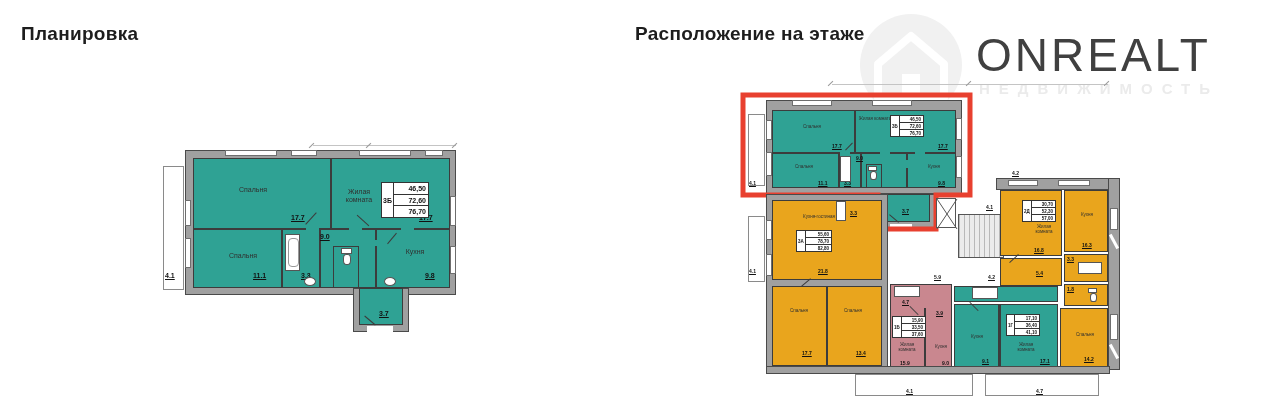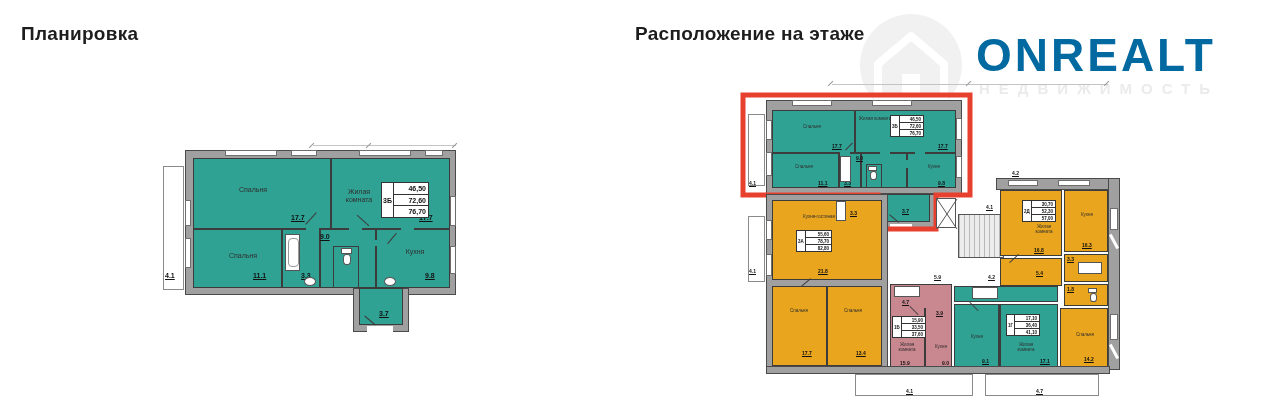--- a/index.html
+++ b/index.html
@@ -2,21 +2,21 @@
 <html><head>
 <meta charset="utf-8">
 <style>
   html,body{margin:0;padding:0}
   body{width:1280px;height:401px;background:#fff;position:relative;overflow:hidden;
        font-family:"Liberation Sans",sans-serif}
   .abs{position:absolute}
   .h1{position:absolute;font-size:19px;font-weight:700;color:#1d1d1d;letter-spacing:.3px}
   
   .logo-circle{position:absolute;border-radius:50%;background:#f1f1f1}
-  .logo-brand{position:absolute;font-size:46px;font-weight:700;color:#0369a1;letter-spacing:3px}
+  .logo-brand{position:absolute;font-size:46px;font-weight:400;color:#404040;letter-spacing:3px}
   .logo-sub{position:absolute;font-size:15px;font-weight:700;color:#ebebeb;letter-spacing:9px}
   
   .w{position:absolute;background:#a0a0a0;border:1px solid #4a4a4a;box-sizing:border-box}
   .t{position:absolute;background:#2fa294;border:1px solid #3c3c3c;box-sizing:border-box}
   .o{position:absolute;background:#e9a51d;border:1px solid #3c3c3c;box-sizing:border-box}
   .p{position:absolute;background:#c9878f;border:1px solid #3c3c3c;box-sizing:border-box}
   .pw{position:absolute;background:#3c3c3c}
   .gap{position:absolute;background:#2fa294}
   .win{position:absolute;background:#fff;border:1px solid #6e6e6e;box-sizing:border-box}
   .balc{position:absolute;background:#fff;border:1px solid #8a8a8a;box-sizing:border-box}

